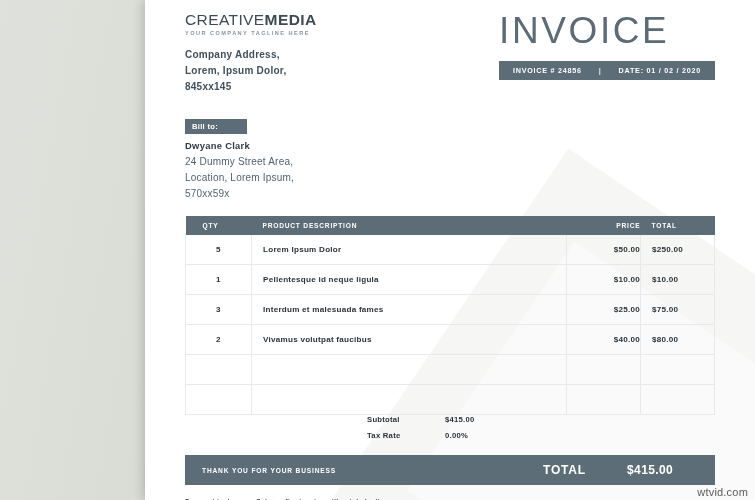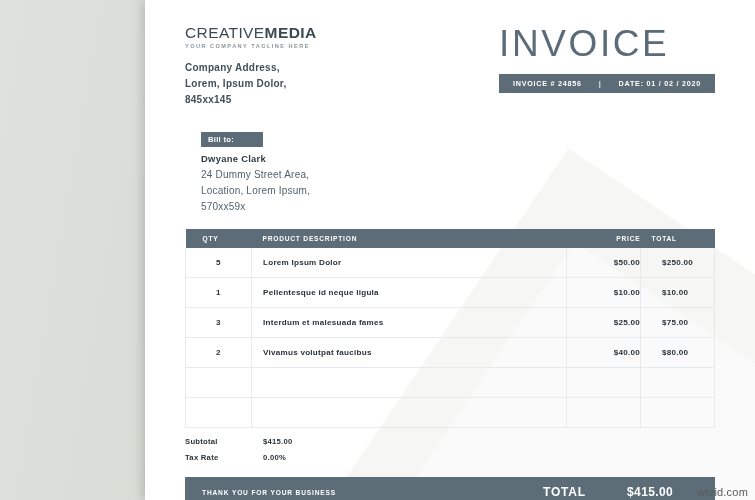--- a/index.html
+++ b/index.html
@@ -30,41 +30,41 @@
   }
   #sheet:after{
     content:""; position:absolute; right:-10px; top:300px;
     width:300px; height:300px; background:#fafbfa;
     transform:rotate(34deg); opacity:.9;
   }
   .inner{ position:relative; z-index:2; padding:0 40px 0 40px; }
 
   
   .header{ display:flex; justify-content:space-between; align-items:flex-start;
-           padding-top:24px; }
+           padding-top:11px; }
   .brand-name{ font-size:15.5px; color:#3e4a52; letter-spacing:.4px;
                white-space:nowrap; line-height:1.1; }
   .brand-name .light{ font-weight:300; }
   .brand-name .bold{ font-weight:700; }
   .brand-tag{ font-size:5.6px; font-weight:700; letter-spacing:1.45px;
               color:#8b959b; margin-top:2px; }
   .company-addr{ margin-top:11px; font-size:10px; font-weight:700;
                  color:#41505a; line-height:1.62; letter-spacing:.25px; }
 
   .inv-title{ font-size:37px; font-weight:300; letter-spacing:2.6px;
               color:#5b6b77; line-height:.95; margin-top:2px; }
 
   .meta-bar{ margin-top:13px; background:#5d6d78; color:#fff;
              font-size:7.2px; font-weight:700; letter-spacing:.75px;
              padding:5px 14px; display:flex; 
              justify-content:center; gap:17px; white-space:nowrap; }
   .meta-sep{ opacity:.85; }
 
   
-  .billto-wrap{ margin-top:19px;margin-left:16px; }
+  .billto-wrap{ margin-top:19px; }
   .billto-badge{ display:inline-block; background:#5d6d78; color:#fff;
                  font-size:7.6px; font-weight:700; letter-spacing:.3px;
                  padding:3px 9px 3px 7px; min-width:62px; }
   .bill-name{ margin-top:6px; font-size:9.4px; font-weight:700;
               color:#2f3a42; letter-spacing:.3px; }
   .bill-addr{ margin-top:3px; font-size:10px; font-weight:400;
               color:#54626c; line-height:1.6; letter-spacing:.2px; }
 
   
   table{ width:100%; border-collapse:collapse; margin-top:14px;
@@ -79,25 +79,25 @@
   thead .c-desc{ padding-left:11px; }
   thead .c-price{ padding-left:11px; }
   thead .c-total{ padding-left:11px; }
 
   tbody td{ font-size:8.1px; font-weight:700; color:#2b333a;
             border-bottom:1px solid #e7eaec; border-right:1px solid #e7eaec;
             height:30px; letter-spacing:.25px; }
   tbody td.c-qty{ text-align:center; border-left:1px solid #e7eaec; }
   tbody td.c-desc{ padding-left:11px; }
   tbody td.c-price{ padding-left:11px; }
-  tbody td.c-total{ padding-left:21px; }
+  tbody td.c-total{ padding-left:11px; }
   tbody tr.empty td{ height:30px; }
 
   
-  .summary{ display:flex; justify-content:flex-start; margin-top:9px;
+  .summary{ display:flex; justify-content:center; 
             padding-right:14px; }
   .sum-table{ font-size:7.7px; font-weight:700; color:#2b333a;
               letter-spacing:.25px; }
   .sum-row{ display:flex; margin-bottom:7px; }
   .sum-label{ width:78px; }
   .sum-value{ width:74px; }
 
   
   .total-bar{ margin-top:8px; background:#5d6d78; color:#fff;
               display:flex; align-items:center; padding:8px 14px 8px 17px; }

